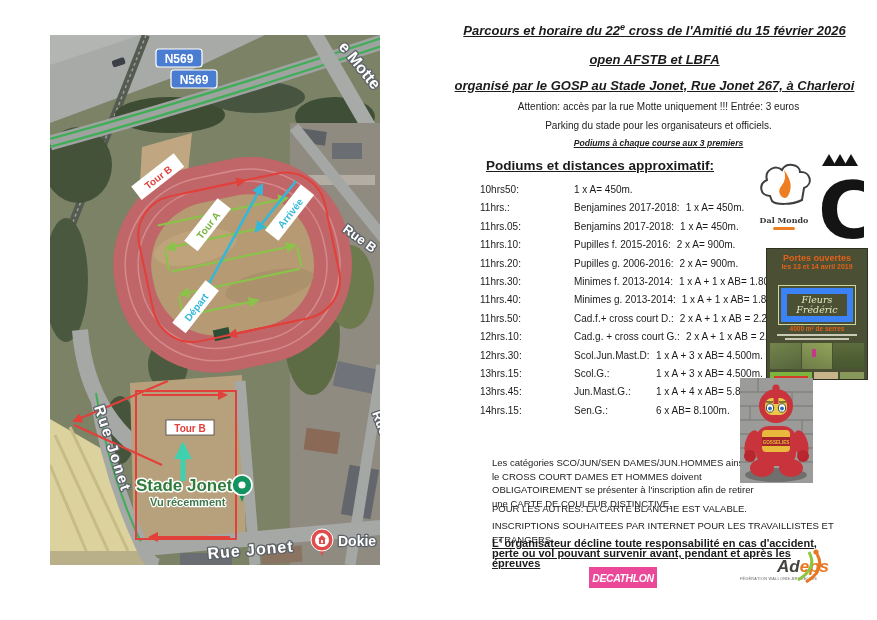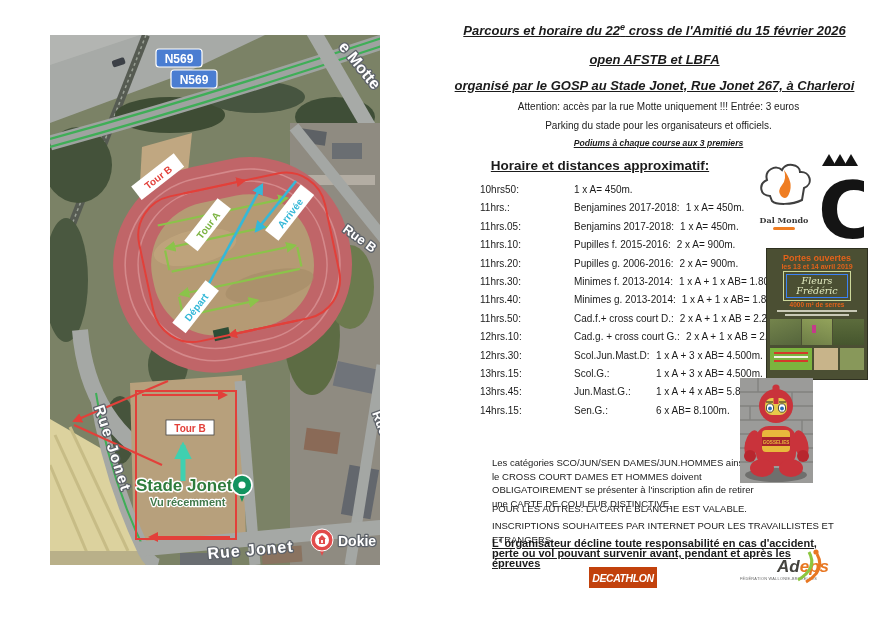--- a/index.html
+++ b/index.html
@@ -39,41 +39,41 @@
   .srow .c { min-width:76px; padding-right:6px; }
 
   .para { left:492px; font-size:9.5px; line-height:13.5px; }
   #para1 { top:456px; width:278px; }
   #para2 { top:502px; width:330px; }
   #para3 { top:519px; width:360px; }
   #disclaimer { left:492px; top:538px; width:334px; font-size:11px; line-height:10px;
                 font-weight:700; text-decoration:underline; }
 
   
-  #decathlon { left:589px; top:567px; width:68px; height:21px; background:#c2410c;
+  #decathlon { left:589px; top:567px; width:68px; height:21px; background:#ec4899;
                display:flex; align-items:center; justify-content:center; }
   #decathlon span { color:#fff; font-weight:700; font-style:italic; font-size:10.5px; letter-spacing:-0.4px; }
   #adeps { left:740px; top:558px; width:86px; height:40px; }
   #adeps .row { font-size:17px; font-weight:700; font-style:italic; line-height:18px;margin-left:37px; }
   #adeps .ad { color:#45443f; } #adeps .eps { color:#e87722; }
   #adeps .sub { font-size:3.8px; color:#666; letter-spacing:0.3px; margin-top:1px; }
   #adeps svg.swoosh { position:absolute; left:54px; top:-10px; }
 
   #dalmondo { left:752px; top:158px; width:64px; height:86px; text-align:center; }
   #dalmondo .dm-name { font-family:"DejaVu Serif",serif; font-weight:700;
                        font-size:8px; color:#3a3a3a; line-height:9px; }
   #dalmondo .dm-bar { width:22px; height:3px; background:#ef7d22; margin:2px auto 0; border-radius:2px; }
   #c-logo { left:818px; top:150px; width:46px; height:98px; }
 
   
   #poster { left:766px; top:248px; width:100px; height:130px; background:#4b4f33;
             border:1px solid #2e3020; overflow:hidden; text-align:center; }
   #poster .p1 { margin-top:4px; color:#e2621a; font-weight:700; font-size:9px; line-height:10px; }
   #poster .p2 { color:#e2621a; font-weight:700; font-size:7px; line-height:8px; }
-  #poster .brand { width:60px; margin:3px auto 0; border:1px solid #3b82f6; box-shadow:0 0 0 2px #4b4f33, 0 0 0 3px #cdd89a;
+  #poster .brand { width:60px; margin:17px auto 0; border:6px solid #3b82f6; box-shadow:0 0 0 2px #4b4f33, 0 0 0 3px #cdd89a;
                    padding:1px 0; }
   #poster .brand div { font-family:"DejaVu Serif",serif; font-style:italic; color:#e3ecc2;
                        font-size:9.5px; line-height:10px; }
   #poster .p3 { margin-top:3px; color:#e2621a; font-weight:700; font-size:6.5px; line-height:7px; }
   #poster .tinybar { height:2px; background:#c9c9b6; margin:2px auto 0; }
   #poster .photos { display:flex; gap:1px; margin:3px 3px 0; height:26px; }
   #poster .photos div { flex:1; }
   #poster .bottom { display:flex; gap:2px; margin:3px 3px 0; height:22px; }
   #poster .greenbox { width:42px; background:#7cb43e; padding-top:2px; }
   #poster .greenbox i { display:block; height:2px; margin:2px 4px 0; background:#d43a2a; }
@@ -257,21 +257,21 @@
 <div id="title1" class="abs title">
   <span>Parcours et horaire du 22</span><sup class="tsup">e</sup><span> cross de l'Amitié du 15 février 2026</span>
 </div>
 <div id="title2" class="abs title">open AFSTB et LBFA</div>
 <div id="title3" class="abs title">organisé par le GOSP au Stade Jonet, Rue Jonet 267, à Charleroi</div>
 
 <div id="note1" class="abs note">Attention: accès par la rue Motte uniquement !!! Entrée: 3 euros</div>
 <div id="note2" class="abs note">Parking du stade pour les organisateurs et officiels.</div>
 <div id="note3" class="abs note">Podiums à chaque course aux 3 premiers</div>
 
-<div id="sched-head" class="abs">Horaire et distances approximatif:</div>
+<div id="sched-head" class="abs">Podiums et distances approximatif:</div>
 
 <div id="sched" class="abs">
   <div class="srow">
       <span class="t">10hrs50:</span>
       <span class="d">1 x A= 450m.</span>
     </div>
   <div class="srow">
       <span class="t">11hrs.:</span>
       <span class="c">Benjamines 2017-2018:</span>
       <span class="d">1 x A= 450m.</span>

